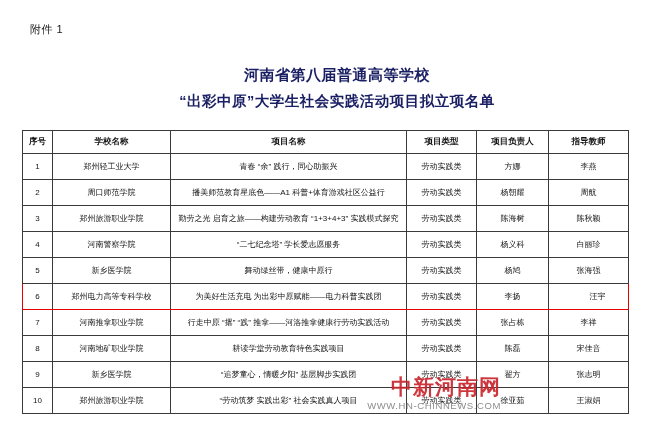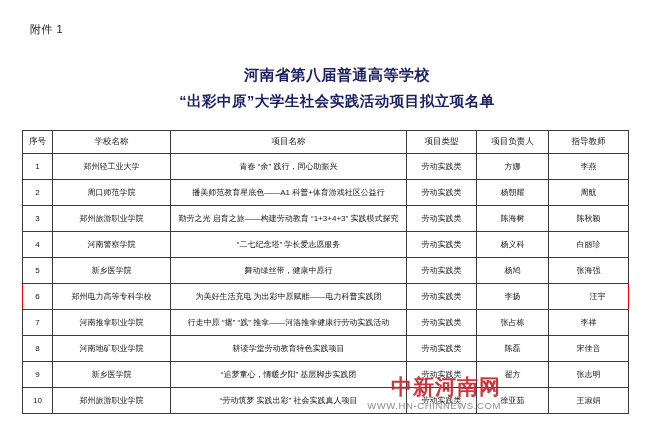--- a/index.html
+++ b/index.html
@@ -61,21 +61,21 @@
   table.listing th, table.listing td {
     border: 1px solid #3a3a3a;
     text-align: center;
     vertical-align: middle;
     padding: 0 2px;
     line-height: 1.15;
     overflow: hidden;
   }
   table.listing thead th {
     height: 22px;
-    font-weight: normal;
+    font-weight: bold;
     font-size: 8.5px;
   }
   table.listing tbody td {
     height: 25px;
   }
   .col-idx { width: 30px; }
   .col-school { width: 118px; }
   .col-project { width: 236px; }
   .col-type { width: 70px; }
   .col-leader { width: 72px; }

